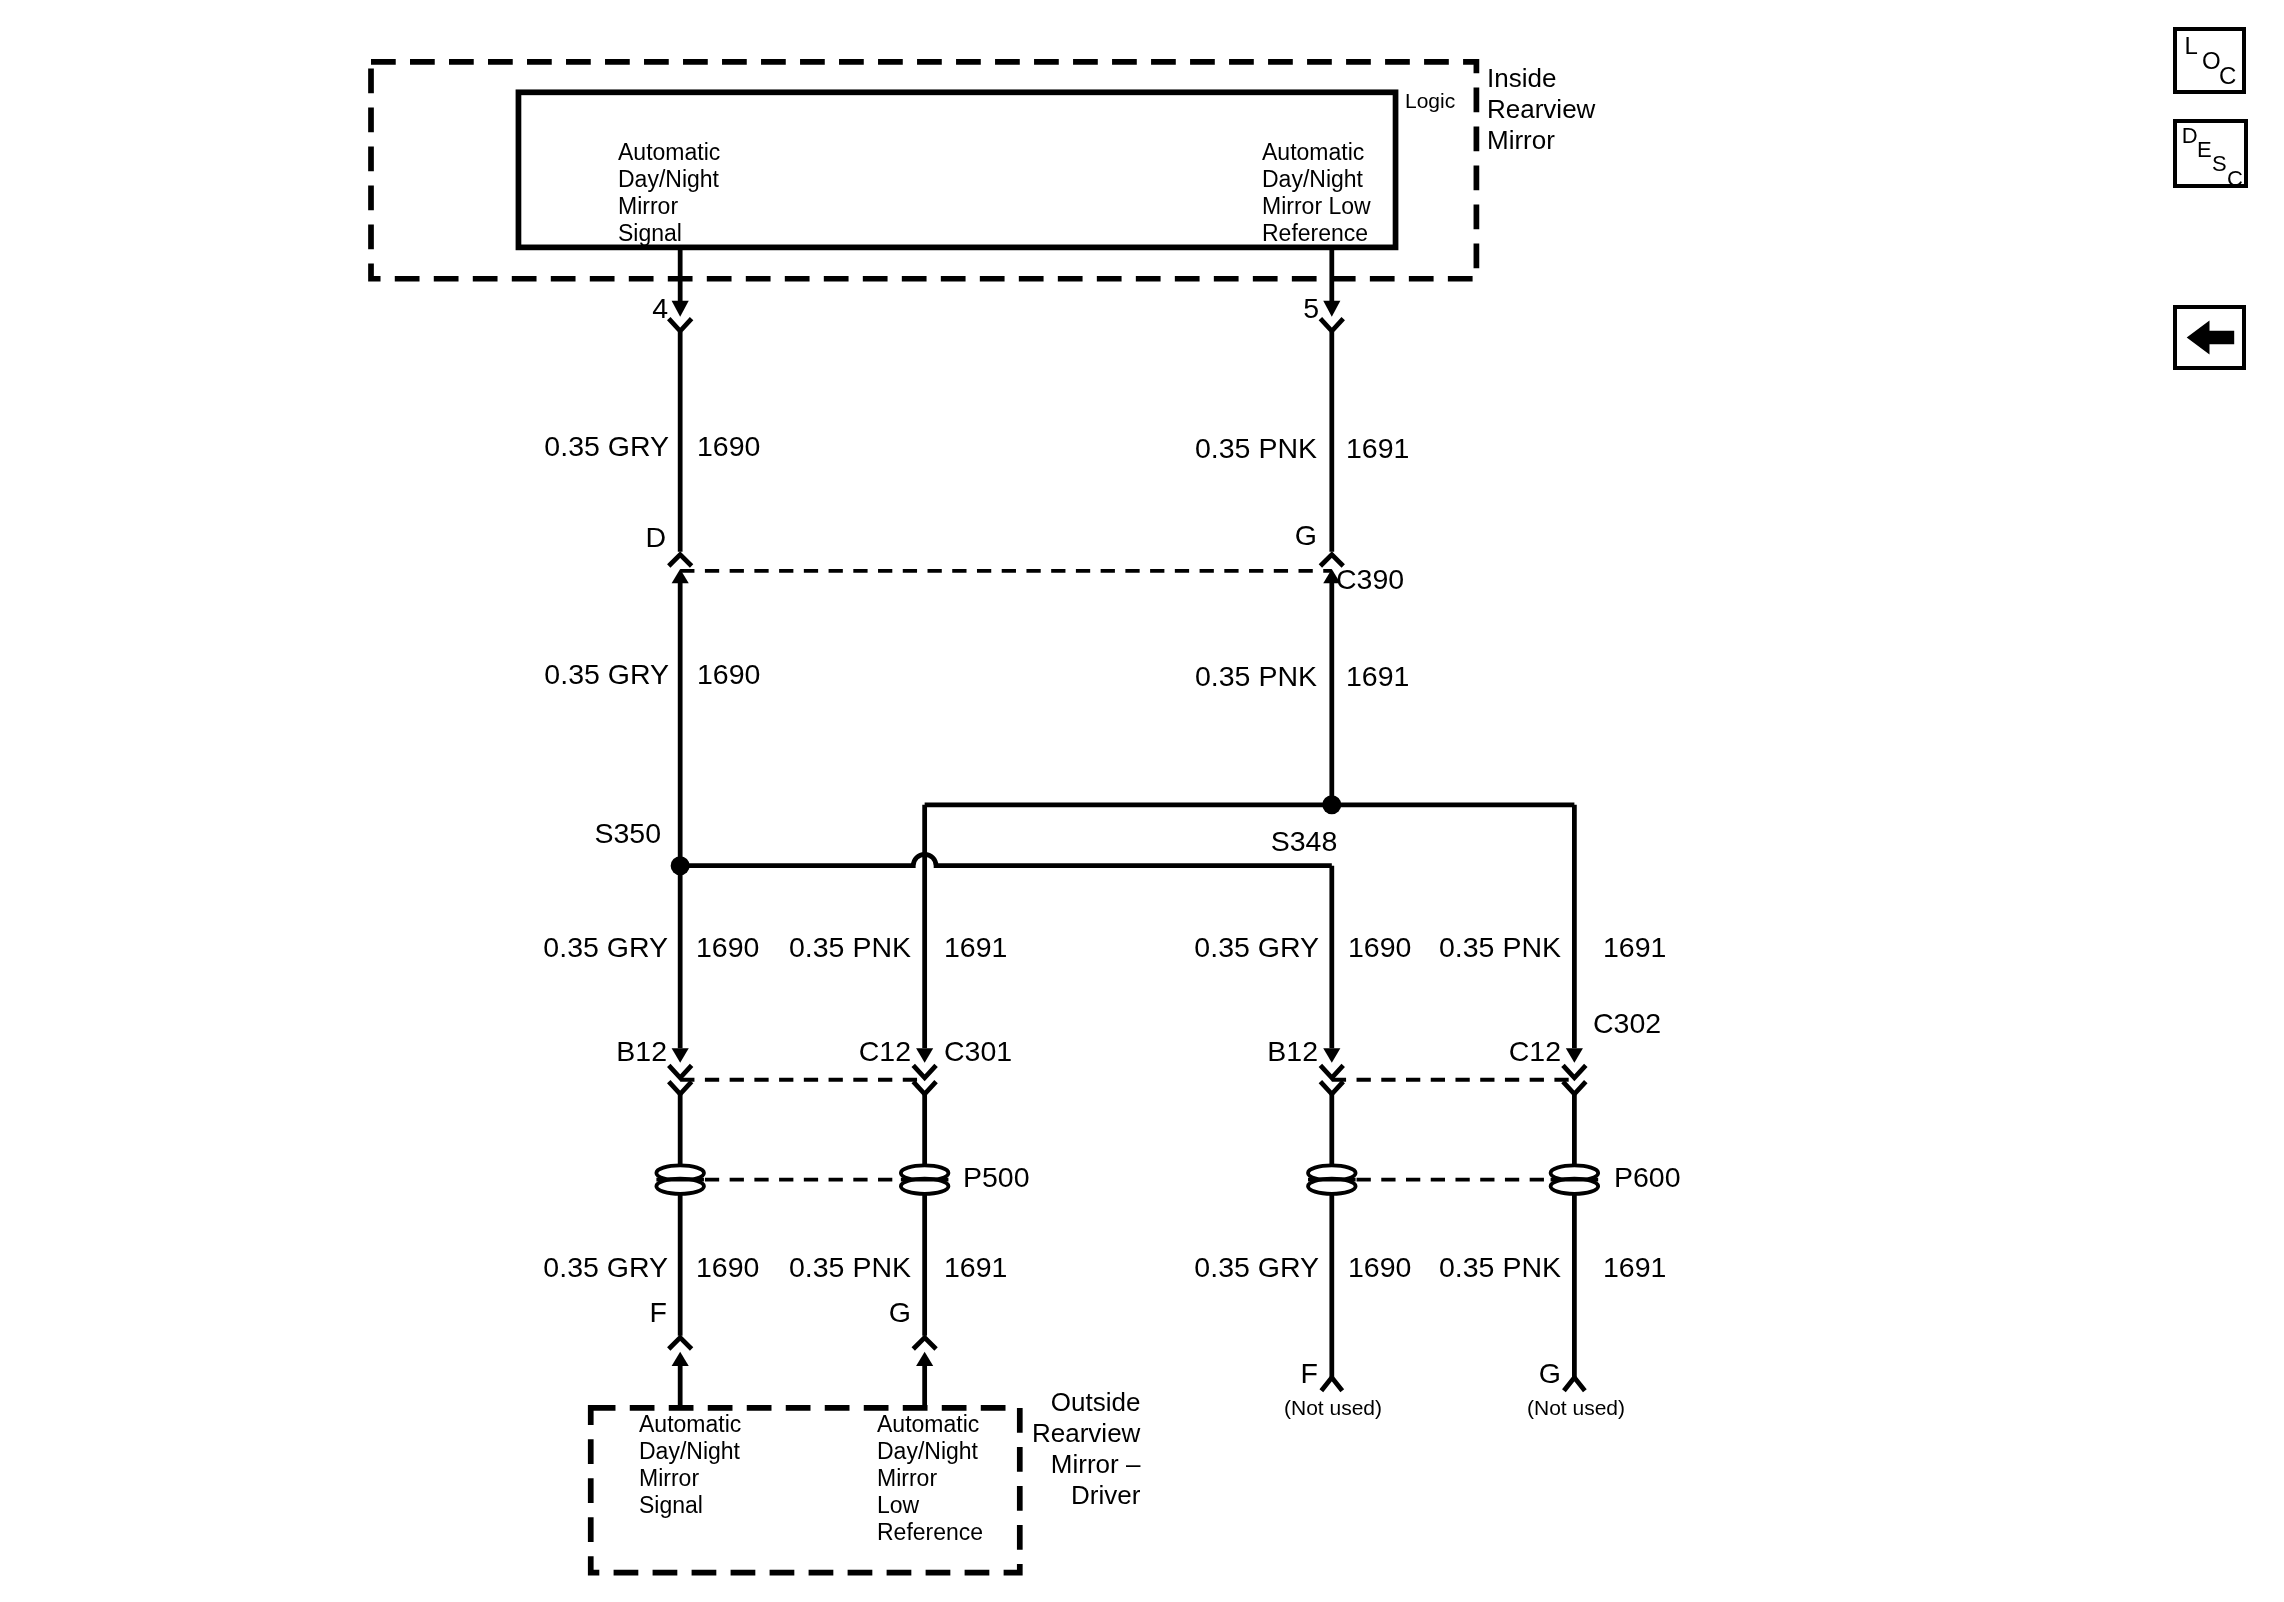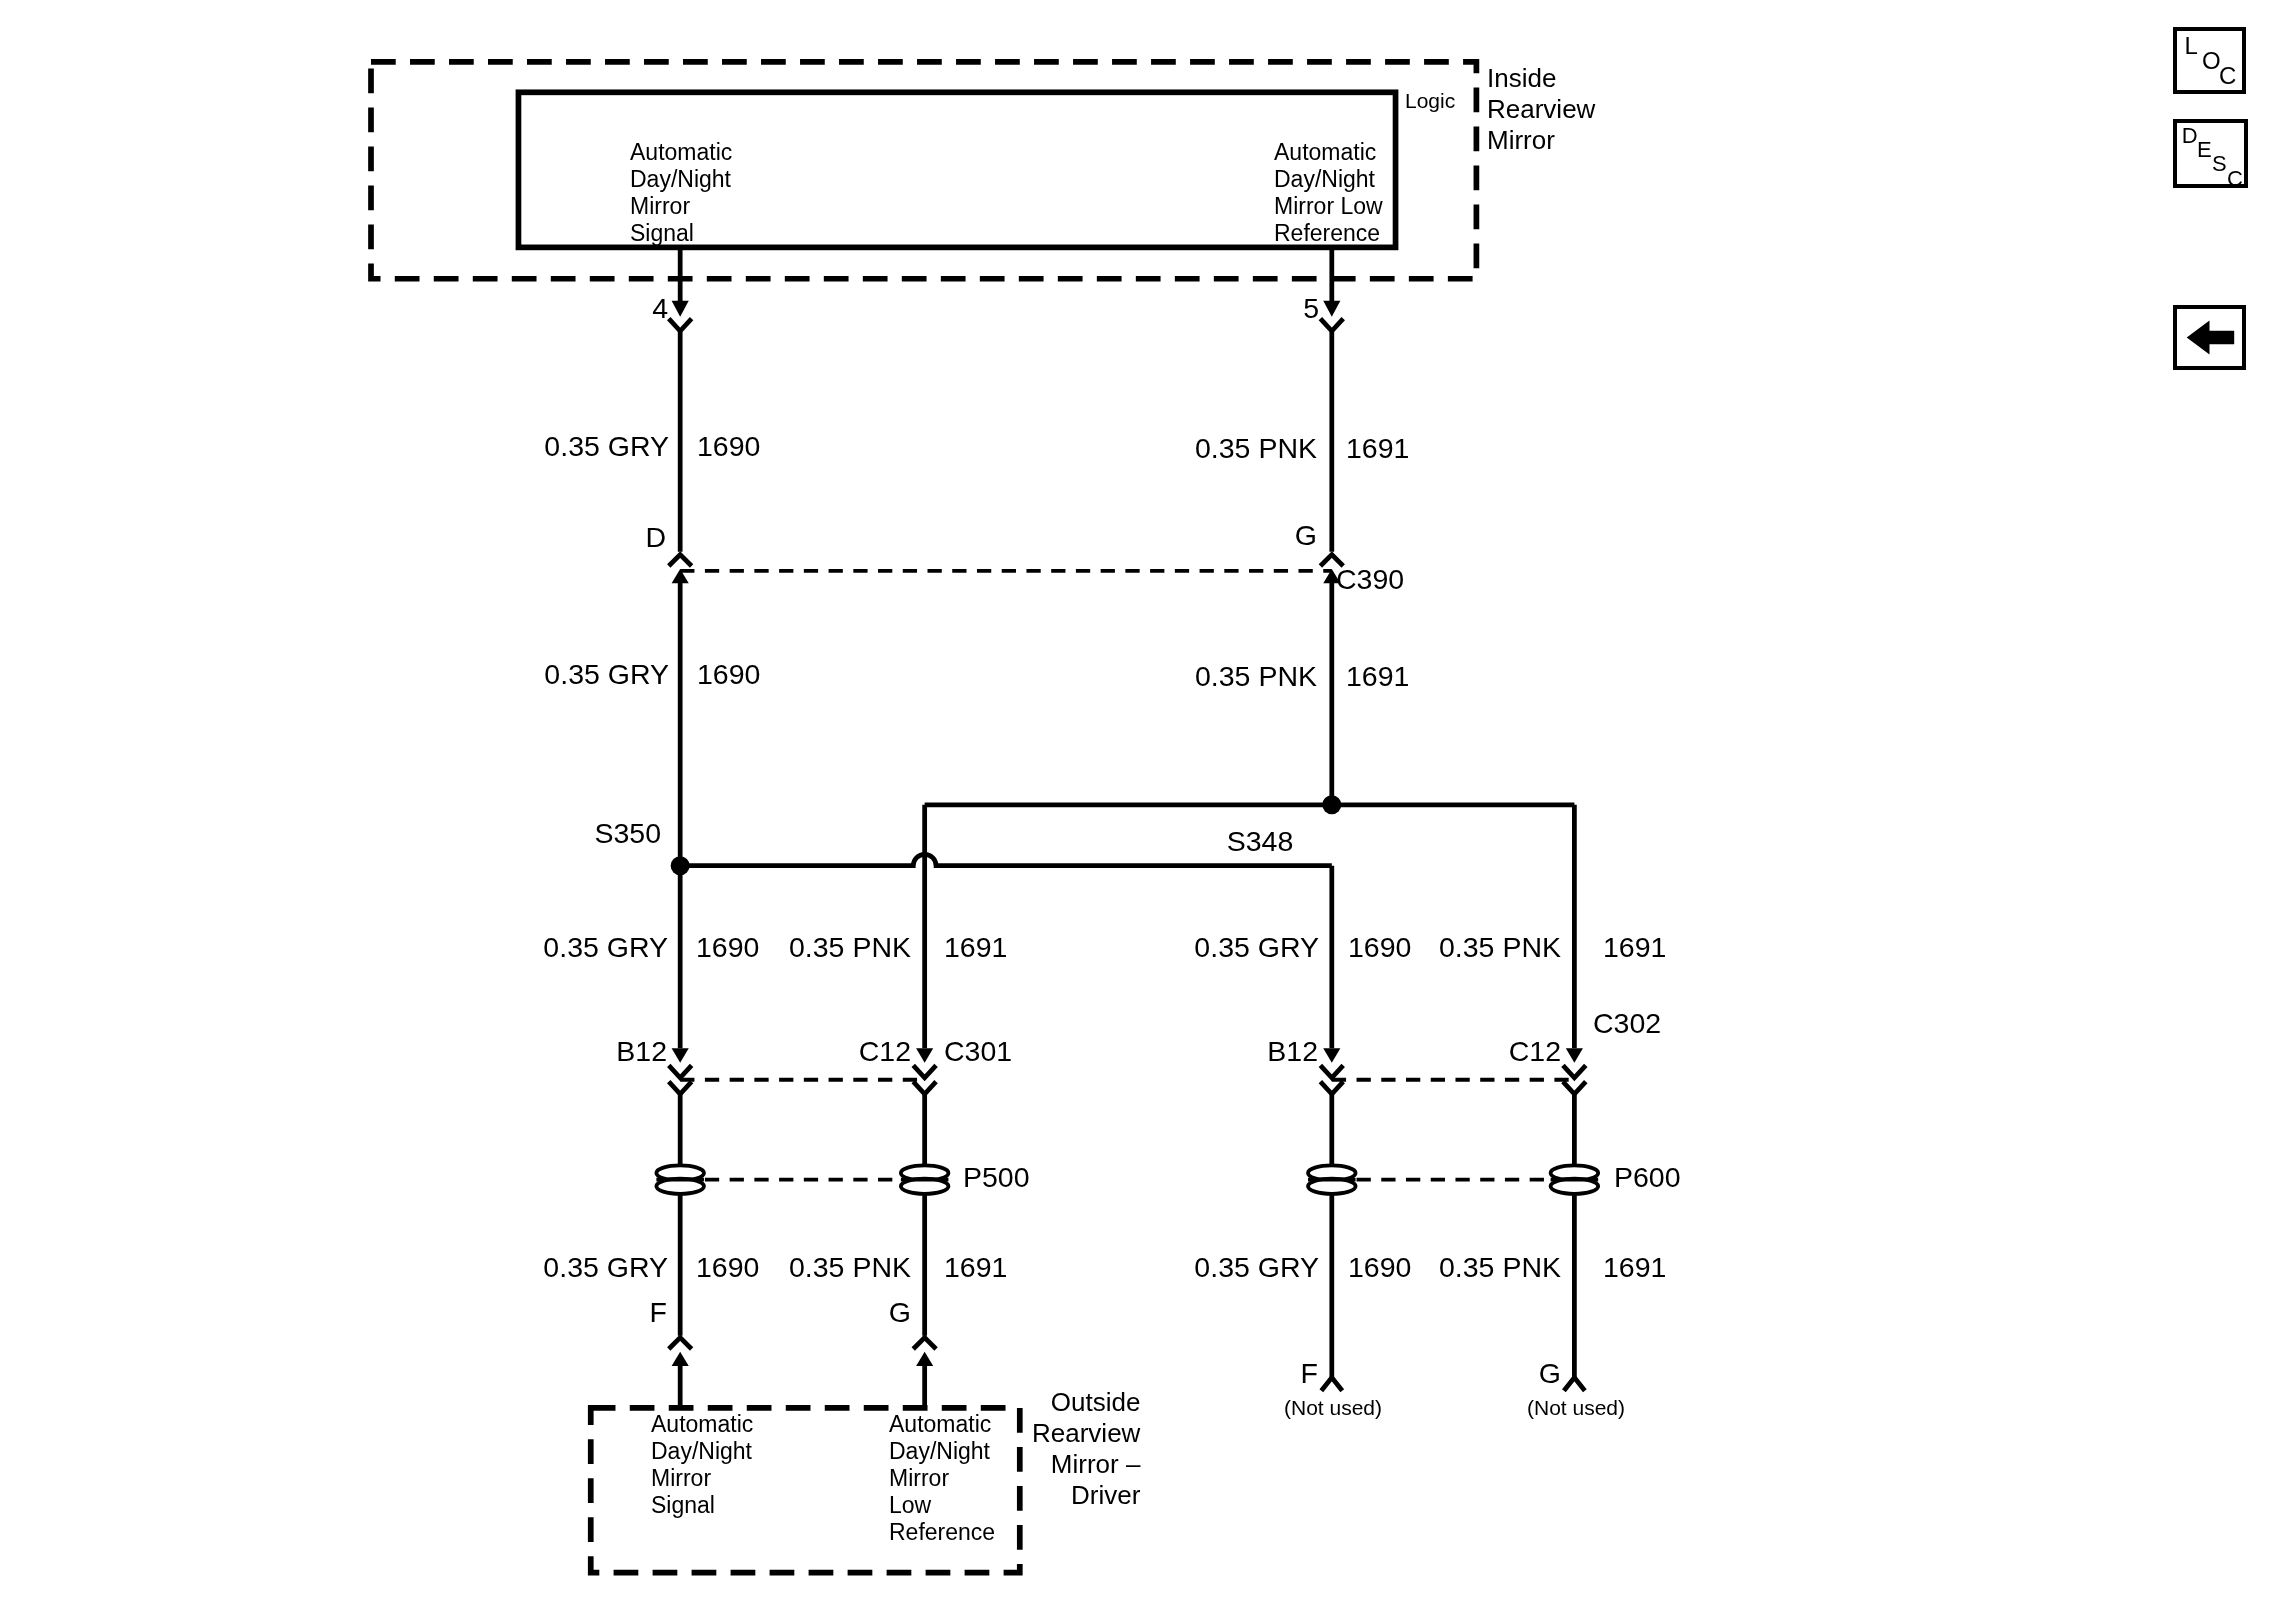--- a/index.html
+++ b/index.html
@@ -2,21 +2,21 @@
 <html style="font-size:15px"><head>
 <meta charset="utf-8">
 <style>
   html,body{margin:0;padding:0;background:#fff;}
   #canvas{position:relative;width:2285px;height:1603px;background:#ffffff;overflow:hidden;
           font-family:"Liberation Sans",sans-serif;color:#000;}
   svg.layer{position:absolute;left:0;top:0;}
   .lbl{position:absolute;white-space:pre-line;color:#000;line-height:1.12;}
   .f30{font-size:28.5px;}
   .f27{font-size:26px;line-height:31px;}
-  .f24{font-size:23px;line-height:27px;margin-left:12px;}
+  .f24{font-size:23px;line-height:27px;}
   .f22{font-size:21px;text-align:right;}
   .r{transform:translateX(-100%);}   
   .c{transform:translateX(-50%);}    
   .iconbox{position:absolute;background:#fff;border:4.8px solid #000;}
   .iconbox span{position:absolute;font-size:24px;line-height:1;}
 </style>
 </head>
 <body>
 
 <div id="canvas">
@@ -136,21 +136,21 @@
 
   <div class="lbl f30 r" style="left:666px;top:522px;">D</div>
   <div class="lbl f30 r" style="left:1317px;top:520px;">G</div>
   <div class="lbl f30" style="left:1336px;top:520px;margin-top:44px;">C390</div>
 
   <div class="lbl f30 r" style="left:669px;top:659px;">0.35 GRY</div>
   <div class="lbl f30" style="left:697px;top:659px;">1690</div>
   <div class="lbl f30 r" style="left:1317px;top:661px;">0.35 PNK</div>
   <div class="lbl f30" style="left:1346px;top:661px;">1691</div>
 
-  <div class="lbl f30 c" style="left:1260px;top:826px;">S348</div>
+  <div class="lbl f30 c" style="left:1304px;top:826px;">S348</div>
   <div class="lbl f30 r" style="left:661px;top:818px;">S350</div>
 
   <div class="lbl f30 r" style="left:668px;top:932px;">0.35 GRY</div>
   <div class="lbl f30" style="left:696px;top:932px;">1690</div>
   <div class="lbl f30 r" style="left:911px;top:932px;">0.35 PNK</div>
   <div class="lbl f30" style="left:944px;top:932px;">1691</div>
   <div class="lbl f30 r" style="left:1319px;top:932px;">0.35 GRY</div>
   <div class="lbl f30" style="left:1348px;top:932px;">1690</div>
   <div class="lbl f30 r" style="left:1561px;top:932px;">0.35 PNK</div>
   <div class="lbl f30" style="left:1603px;top:932px;">1691</div>

